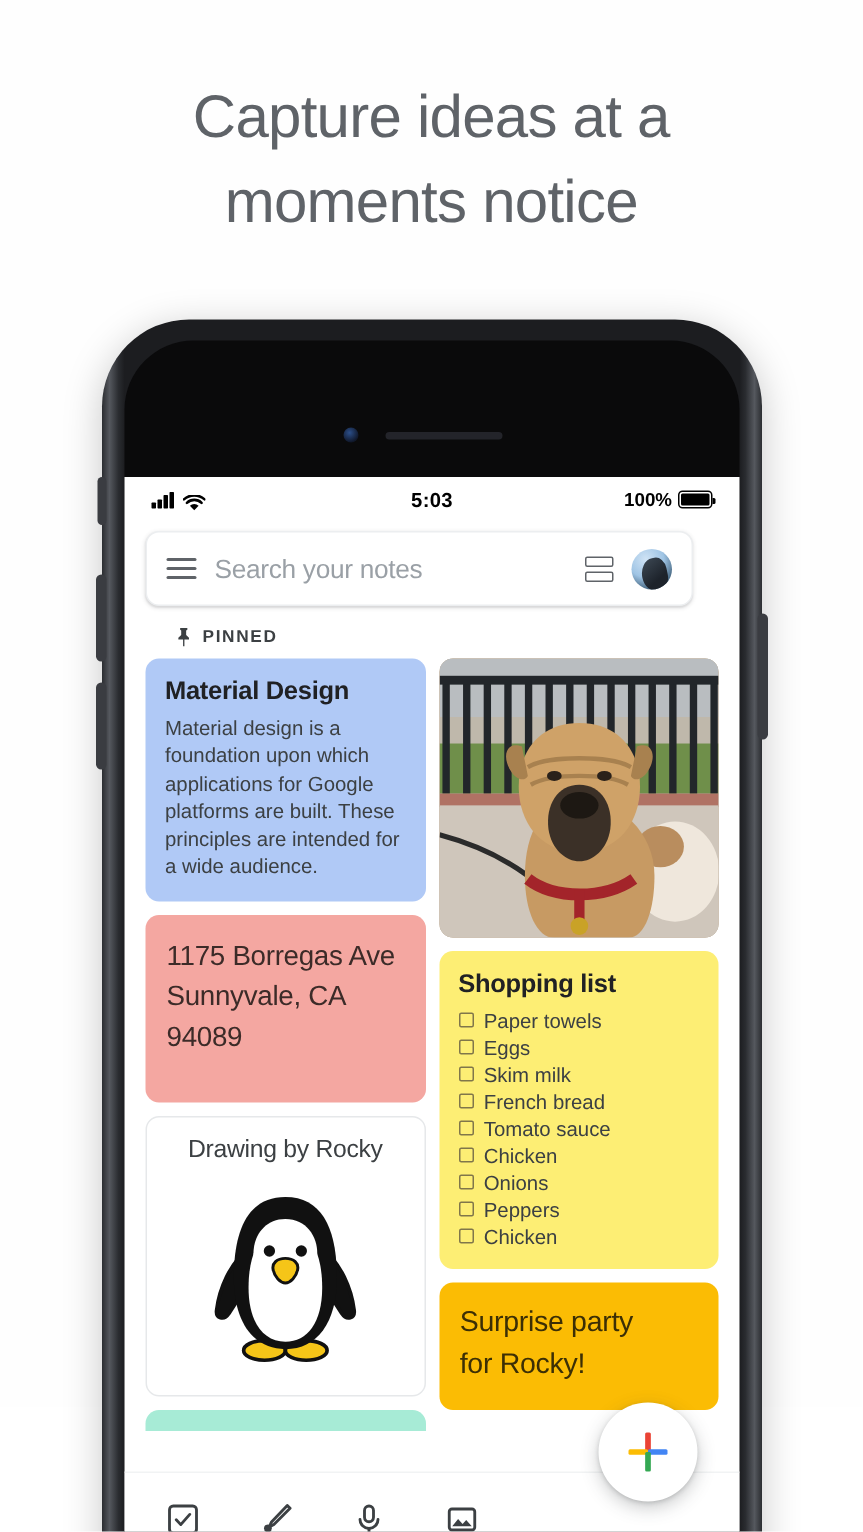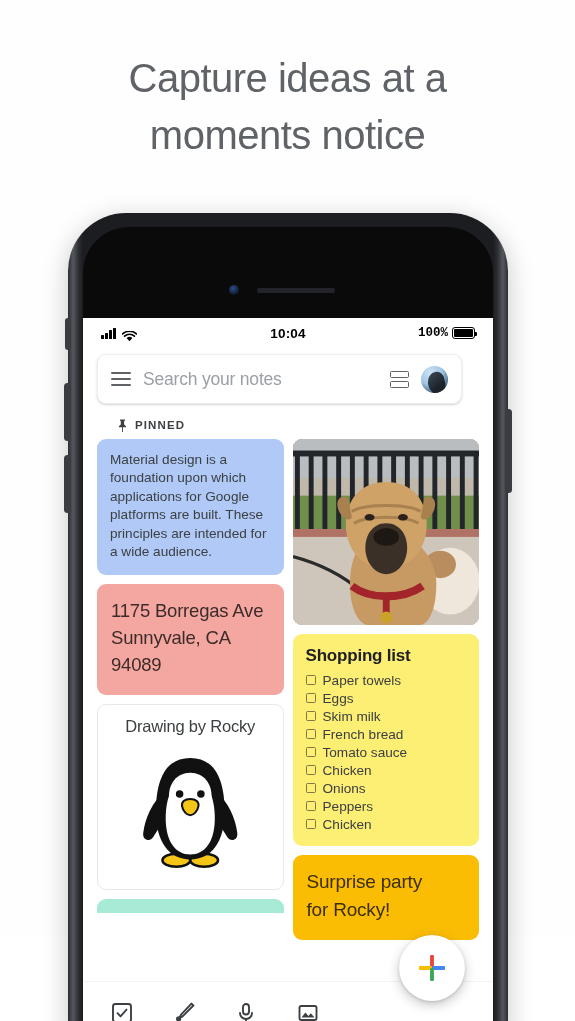--- a/index.html
+++ b/index.html
@@ -69,21 +69,21 @@
   .sb-left { display: flex; align-items: flex-end; gap: 6px; }
   .sig { display: flex; align-items: flex-end; gap: 1.5px; height: 11px; }
   .sig i { display:block; width: 2.6px; background:#000; border-radius: .5px; }
   .sig i:nth-child(1){height:4px}.sig i:nth-child(2){height:6px}
   .sig i:nth-child(3){height:8.5px}.sig i:nth-child(4){height:11px}
   .wifi { width: 15px; height: 11px; position: relative; }
   .sb-time {
     position:absolute; left:0; right:0; text-align:center;
     font-size: 13.5px; font-weight: 600; color:#000; letter-spacing: .2px;
   }
-  .sb-right { margin-left:auto; display:flex; align-items:center; gap:4px;font-family:Liberation Mono, monospace; }
+  .sb-right { margin-left:auto; display:flex; align-items:center; gap:4px; }
   .batt-pct { font-size: 12.5px; font-weight: 600; color:#000; }
   .batt {
     width: 23px; height: 11.5px; border: 1.4px solid #000; border-radius: 3px;
     position: relative; padding: 1.2px;
   }
   .batt::after{ content:""; position:absolute; right:-3.4px; top:3.5px; width:2px;height:4px;
     background:#000; border-radius:0 1px 1px 0;}
   .batt b { display:block; height:100%; width:100%; background:#000; border-radius:1px; }
 
   
@@ -126,21 +126,21 @@
   .notes { display:flex; gap:9px; padding: 0 14px; }
   .col { flex: 1; display:flex; flex-direction:column; gap:9px; min-width:0; }
   .note { border-radius: 9px; overflow:hidden; }
 
   .note-blue { background:#b0c9f6; padding: 12px 13px 14px 13px; }
   .note-title { font-size:17px; font-weight:700; color:#202124; margin-bottom:6px; letter-spacing:-.2px; }
   .note-body { font-size:13.6px; line-height:18.4px; color:#3c4043; }
 
   .note-photo { height:186px; background:#a98e6e; position:relative; }
 
-  .note-pink { background:#f4a7a1; padding: 13px 14px 17px 14px; }
+  .note-pink { background:#f4a7a1; padding: 13px 14px 31px 14px; }
   .addr { font-size:18.5px; line-height:27px; color:#3c2b28; letter-spacing:-.2px; }
 
   .note-yellow { background:#fdee74; padding: 12px 13px 13px 13px; }
   .list-title { font-size:17px; font-weight:700; color:#202124; margin-bottom:5px; letter-spacing:-.2px; }
   .li { display:flex; align-items:center; gap:7px; height:18px; }
   .cb { width:10px;height:10px;border:1.3px solid #80764a;border-radius:1.5px;flex:none; }
   .li-text { font-size:13.6px; color:#3c4043; white-space:nowrap; }
 
   .note-white { background:#fff; border:1px solid #e6e8ea; padding: 12px 12px 10px 12px; }
   .draw-title { font-size:16.5px; color:#3c4043; text-align:center; margin-bottom:4px; letter-spacing:-.2px; }
@@ -199,21 +199,21 @@
               <i></i>
           </span>
           <span class="wifi">
             <svg width="15" height="11" viewBox="0 0 15 11">
               <path d="M7.5 10.2 L4.6 7.1 a4.2 4.2 0 0 1 5.8 0 Z" fill="#000"></path>
               <path d="M2.6 5.2 a7.1 7.1 0 0 1 9.8 0" stroke="#000" stroke-width="1.7" fill="none" stroke-linecap="round"></path>
               <path d="M0.6 2.9 a10.3 10.3 0 0 1 13.8 0" stroke="#000" stroke-width="1.7" fill="none" stroke-linecap="round"></path>
             </svg>
           </span>
         </div>
-        <div class="sb-time">10:04</div>
+        <div class="sb-time">5:03</div>
         <div class="sb-right">
           <span class="batt-pct">100%</span>
           <span class="batt">
               <b></b>
             </span>
         </div>
       </div>
 
       <div class="searchwrap">
         <div class="searchbar">
@@ -238,20 +238,21 @@
           </svg>
         </span>
         <span class="pinned-label">PINNED</span>
       </div>
 
       <div class="notes">
 
         <div class="col">
 
           <div class="note note-blue">
+            <div class="note-title">Material Design</div>
             <div class="note-body">Material design is a foundation upon which applications for Google platforms are built. These principles are intended for a wide audience.</div>
           </div>
 
           <div class="note note-pink">
             <div class="addr">1175 Borregas Ave Sunnyvale, CA 94089</div>
           </div>
 
           <div class="note note-white">
             <div class="draw-title">Drawing by Rocky</div>
             <svg viewBox="0 0 160 165" width="100%" height="135">

